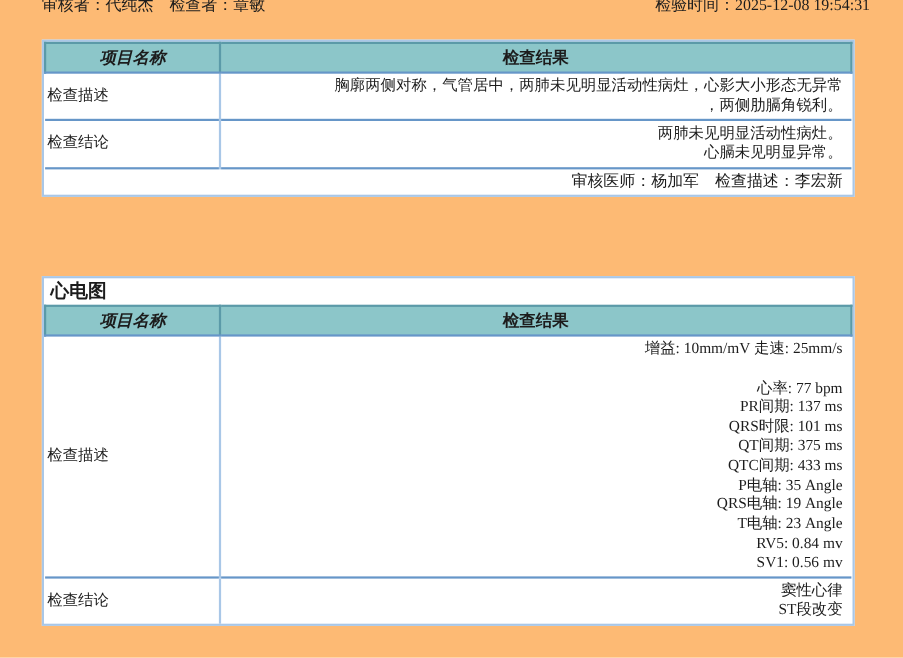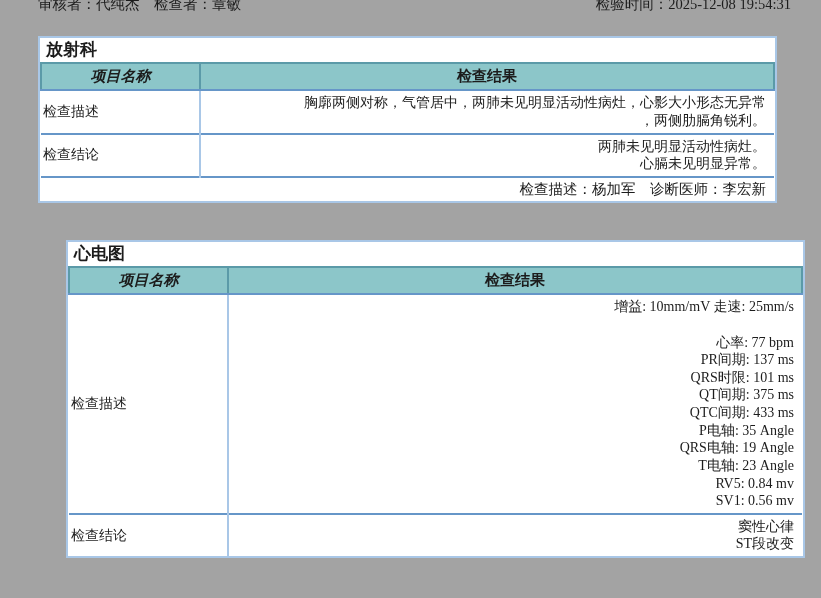--- a/index.html
+++ b/index.html
@@ -5,21 +5,21 @@
   html, body {
     margin: 0;
     padding: 0;
     background: #ffffff;
   }
   .page {
     position: relative;
     width: 821px;
     height: 598px;
     overflow: hidden;
-    background: #a3a3a3;
+    background: #fdba74;
     color: #1c1c1c;
     font-family: "Liberation Serif", "DejaVu Serif", serif;
   }
   
   .meta-row {
     position: absolute;
     top: -5px;
     left: 38px;
     right: 30px;
     display: flex;
@@ -29,21 +29,21 @@
   }
   
   .section {
     position: absolute;
     left: 38px;
     width: 735px;
     border: 2px solid #a9c7e7;
     background: #ffffff;
   }
   .section-radiology { top: 36px; }
-  .section-ecg { top: 240px; margin-left: 28px; }
+  .section-ecg { top: 251px; }
   .section-title {
     font-size: 17px;
     font-weight: bold;
     padding: 1px 6px 2px 6px;
     line-height: 1.25;
   }
   table.results {
     width: 100%;
     border-collapse: collapse;
     font-size: 14px;
@@ -86,39 +86,38 @@
 <body>
 
 <div class="page">
 
   <div class="meta-row">
     <span>审核者：代纯杰　检查者：章敏</span>
     <span>检验时间：2025-12-08 19:54:31</span>
   </div>
 
   <div class="section section-radiology">
-    <div class="section-title">放射科</div>
     <table class="results">
       <tbody>
         <tr>
           <th class="col-name">项目名称</th>
           <th>检查结果</th>
         </tr>
         <tr>
           <td class="cell-label">检查描述</td>
           <td class="cell-result">胸廓两侧对称，气管居中，两肺未见明显活动性病灶，心影大小形态无异常
 ，两侧肋膈角锐利。</td>
         </tr>
         <tr>
           <td class="cell-label">检查结论</td>
           <td class="cell-result">两肺未见明显活动性病灶。
 心膈未见明显异常。</td>
         </tr>
         <tr class="footer-row">
-          <td colspan="2">检查描述：杨加军　诊断医师：李宏新</td>
+          <td colspan="2">审核医师：杨加军　检查描述：李宏新</td>
         </tr>
       </tbody>
     </table>
   </div>
 
   <div class="section section-ecg">
     <div class="section-title">心电图</div>
     <table class="results">
       <tbody>
         <tr>

